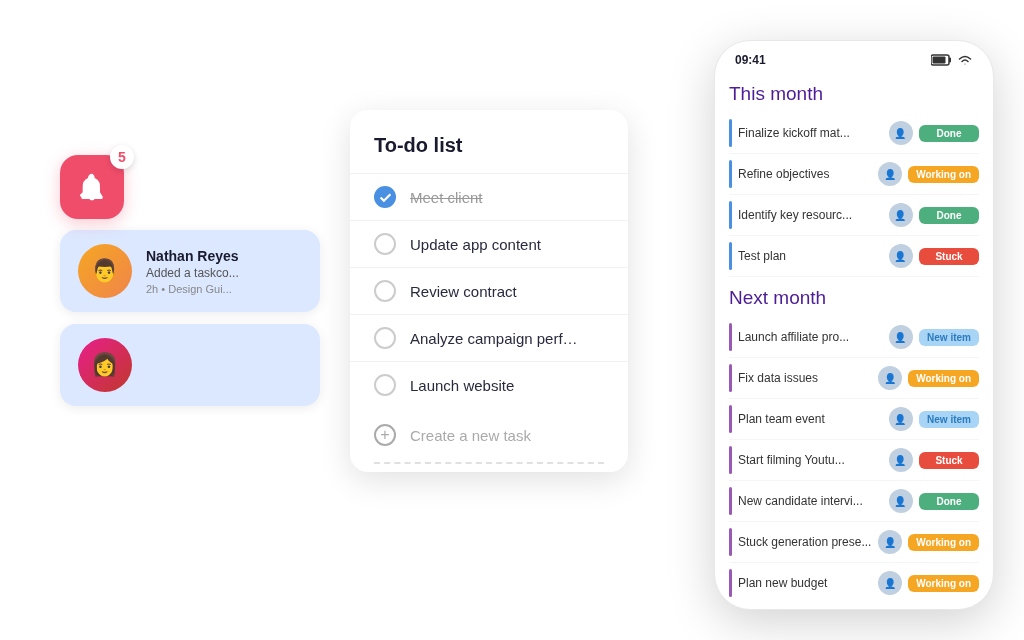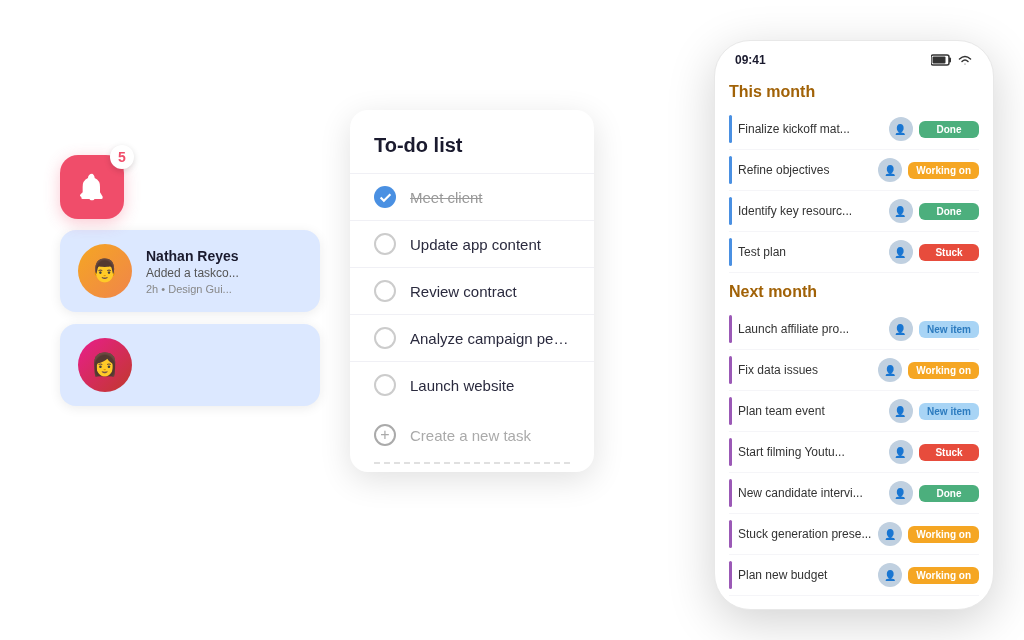--- a/index.html
+++ b/index.html
@@ -113,21 +113,21 @@
       overflow: hidden;
       text-overflow: ellipsis;
       max-width: 160px;
     }
 
     
     .todo-panel {
       position: absolute;
       left: 350px;
       top: 110px;
-      width: 244px;
+      width: 278px;
       background: white;
       border-radius: 18px;
       box-shadow: 0 8px 32px rgba(0,0,0,0.12);
       padding: 24px 0 8px 0;
       z-index: 8;
     }
     .todo-title {
       font-size: 20px;
       font-weight: 600;
       color: #1a1a2e;
@@ -227,23 +227,23 @@
       display: flex;
       gap: 4px;
       align-items: center;
     }
     .phone-content {
       padding: 0 14px;
       overflow-y: auto;
       height: calc(100% - 44px);
     }
     .phone-section-title {
-      font-size: 16px;
-      font-weight: 700;
-      color: #a16207;
+      font-size: 19px;
+      font-weight: 400;
+      color: #4c1d95;
       margin: 10px 0 8px 0;
     }
     .phone-row {
       display: flex;
       align-items: center;
       padding: 6px 0;
       border-bottom: 1px solid #f5f5f8;
       gap: 6px;
     }
     .phone-row-label {

